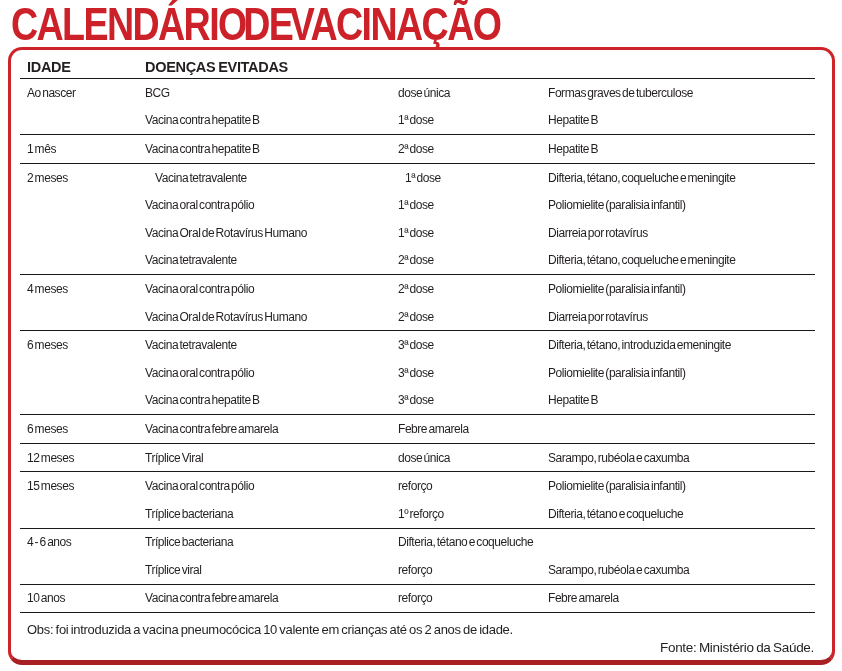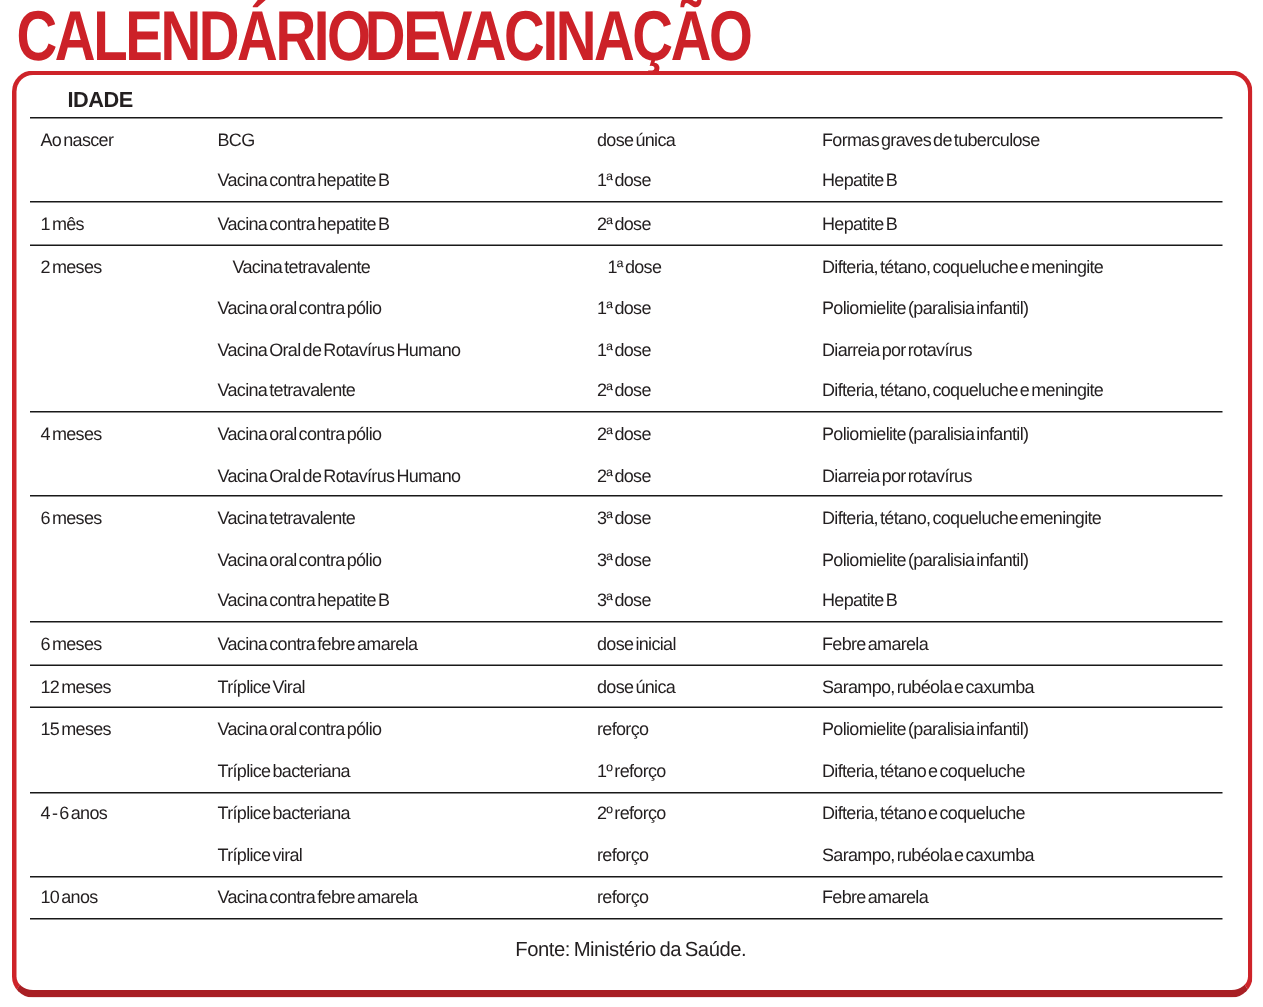--- a/index.html
+++ b/index.html
@@ -31,46 +31,47 @@
     padding:7px 17px 0 9px;
     background:#fff;
   }
   .thead{
     display:grid;grid-template-columns:125px 253px 150px 1fr;
     align-items:center;
     height:20px;padding-bottom:1px;
     border-bottom:1.5px solid #191919;
     font-size:14.5px;font-weight:700;letter-spacing:-0.3px;word-spacing:-1px;
   }
-  .th{white-space:nowrap;margin-left:18px;}
+  .th{white-space:nowrap;}
   .group{border-bottom:1.5px solid #191919;}
   .row{
     display:grid;grid-template-columns:125px 253px 150px 1fr;
     align-items:center;height:27.6px;
     font-size:12px;letter-spacing:-0.45px;word-spacing:-1.5px;
   }
   .c{white-space:nowrap;overflow:visible;}
   .c-idade,.th-idade{padding-left:7px;}
   .row.indent .c-vacina{padding-left:10px;}
   .row.indent .c-dose{padding-left:7px;}
   .footer{padding:9px 0 0 7px;}
   .obs{font-size:13px;letter-spacing:-0.3px;word-spacing:-1px;}
   .fonte{
-    font-size:13.5px;text-align:center;margin-top:3px;
+    font-size:13.5px;text-align:right;margin-top:3px;
     letter-spacing:-0.3px;word-spacing:-1px;padding-right:1px;
   }
 </style>
 </head>
 <body>
 
 <h1 class="title">CALENDÁRIO DE VACINAÇÃO</h1>
 
 <div class="box">
   <div class="thead">
     <div class="th th-idade">IDADE</div>
+    <div class="th th-doencas">DOENÇAS EVITADAS</div>
   </div>
 
   <div id="groups">
       <div class="group">
         <div class="row">
           <div class="c c-idade">Ao nascer</div>
           <div class="c c-vacina">BCG</div>
           <div class="c c-dose">dose única</div>
           <div class="c c-doenca">Formas graves de tuberculose</div>
         </div>
@@ -127,40 +128,39 @@
           <div class="c c-vacina">Vacina Oral de Rotavírus Humano</div>
           <div class="c c-dose">2ª dose</div>
           <div class="c c-doenca">Diarreia por rotavírus</div>
         </div>
       </div>
       <div class="group">
         <div class="row">
           <div class="c c-idade">6 meses</div>
           <div class="c c-vacina">Vacina tetravalente</div>
           <div class="c c-dose">3ª dose</div>
-          <div class="c c-doenca">Difteria, tétano, coqueluche emeningite</div>
+          <div class="c c-doenca">Difteria, tétano, introduzida emeningite</div>
         </div>
         <div class="row">
           <div class="c c-idade"></div>
           <div class="c c-vacina">Vacina oral contra pólio</div>
           <div class="c c-dose">3ª dose</div>
           <div class="c c-doenca">Poliomielite (paralisia infantil)</div>
         </div>
         <div class="row">
           <div class="c c-idade"></div>
           <div class="c c-vacina">Vacina contra hepatite B</div>
           <div class="c c-dose">3ª dose</div>
           <div class="c c-doenca">Hepatite B</div>
         </div>
       </div>
       <div class="group">
         <div class="row">
           <div class="c c-idade">6 meses</div>
           <div class="c c-vacina">Vacina contra febre amarela</div>
-          <div class="c c-dose">dose inicial</div>
           <div class="c c-doenca">Febre amarela</div>
         </div>
       </div>
       <div class="group">
         <div class="row">
           <div class="c c-idade">12 meses</div>
           <div class="c c-vacina">Tríplice Viral</div>
           <div class="c c-dose">dose única</div>
           <div class="c c-doenca">Sarampo, rubéola e caxumba</div>
         </div>
@@ -176,36 +176,36 @@
           <div class="c c-idade"></div>
           <div class="c c-vacina">Tríplice bacteriana</div>
           <div class="c c-dose">1º reforço</div>
           <div class="c c-doenca">Difteria, tétano e coqueluche</div>
         </div>
       </div>
       <div class="group">
         <div class="row">
           <div class="c c-idade">4 - 6 anos</div>
           <div class="c c-vacina">Tríplice bacteriana</div>
-          <div class="c c-dose">2º reforço</div>
           <div class="c c-doenca">Difteria, tétano e coqueluche</div>
         </div>
         <div class="row">
           <div class="c c-idade"></div>
           <div class="c c-vacina">Tríplice viral</div>
           <div class="c c-dose">reforço</div>
           <div class="c c-doenca">Sarampo, rubéola e caxumba</div>
         </div>
       </div>
       <div class="group">
         <div class="row">
           <div class="c c-idade">10 anos</div>
           <div class="c c-vacina">Vacina contra febre amarela</div>
           <div class="c c-dose">reforço</div>
           <div class="c c-doenca">Febre amarela</div>
         </div>
       </div>
     </div>
 
   <div class="footer">
+    <div class="obs">Obs: foi introduzida a vacina pneumocócica 10 valente em crianças até os 2 anos de idade.</div>
     <div class="fonte">Fonte: Ministério da Saúde.</div>
   </div>
 </div>
 
 </body></html>

